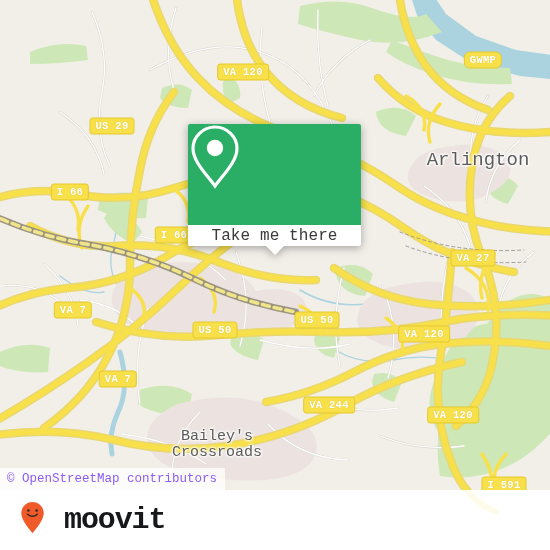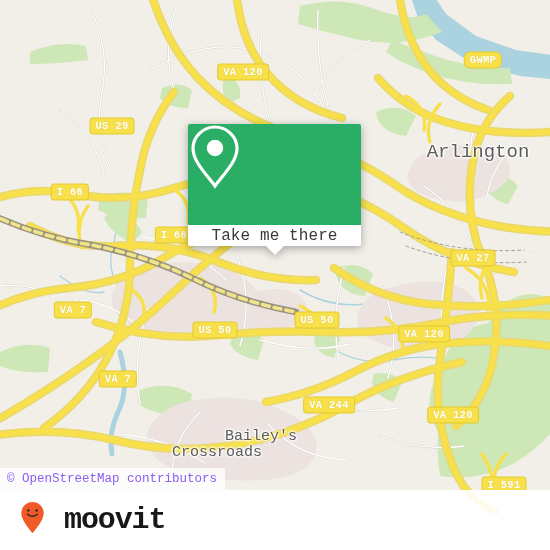--- a/index.html
+++ b/index.html
@@ -307,22 +307,22 @@
     <div class="shield" style="left:473px;top:258px;">VA 27</div>
     <div class="shield" style="left:73px;top:310px;">VA 7</div>
     <div class="shield" style="left:215px;top:330px;">US 50</div>
     <div class="shield" style="left:317px;top:320px;">US 50</div>
     <div class="shield" style="left:424px;top:334px;">VA 120</div>
     <div class="shield" style="left:118px;top:379px;">VA 7</div>
     <div class="shield" style="left:329px;top:405px;">VA 244</div>
     <div class="shield" style="left:453px;top:415px;">VA 120</div>
     <div class="shield" style="left:504px;top:485px;">I 591</div>
 
-    <div class="placelabel" style="left:478px;top:152px;">Arlington</div>
-    <div class="placelabel small" style="left:217px;top:437px;margin-left:44px;">Bailey's</div>
+    <div class="placelabel" style="left:478px;top:160px;">Arlington</div>
+    <div class="placelabel small" style="left:217px;top:437px;">Bailey's</div>
     <div class="placelabel small" style="left:217px;top:453px;">Crossroads</div>
 
     <div class="popup">
       <div class="popup-head">
         <span>
           <svg width="54" height="66" viewBox="0 0 54 66">
             <path d="M27 3 C15 3 5 12.6 5 24.4 C5 38 20 52 27 62 C34 52 49 38 49 24.4 C49 12.6 39 3 27 3 Z" fill="none" stroke="#ffffff" stroke-width="3.2"></path>
             <circle cx="27" cy="24" r="8.2" fill="#ffffff"></circle>
           </svg>
         </span>

